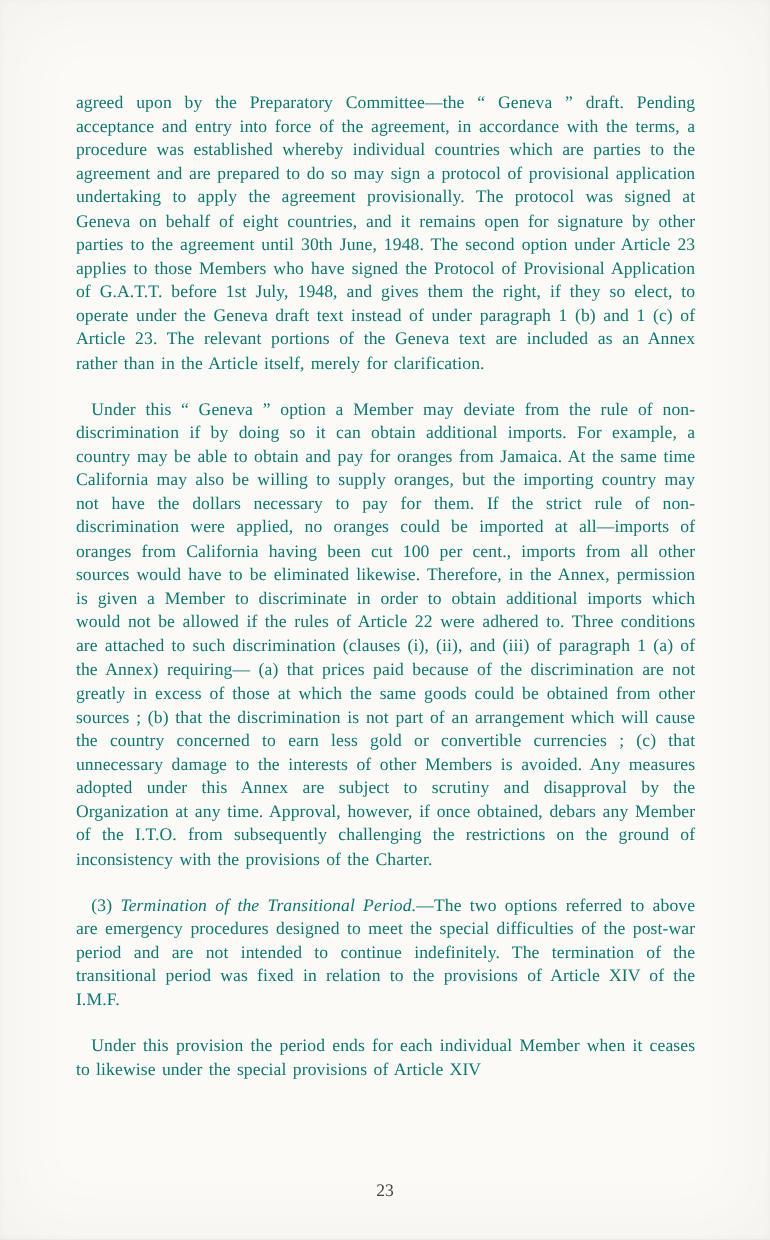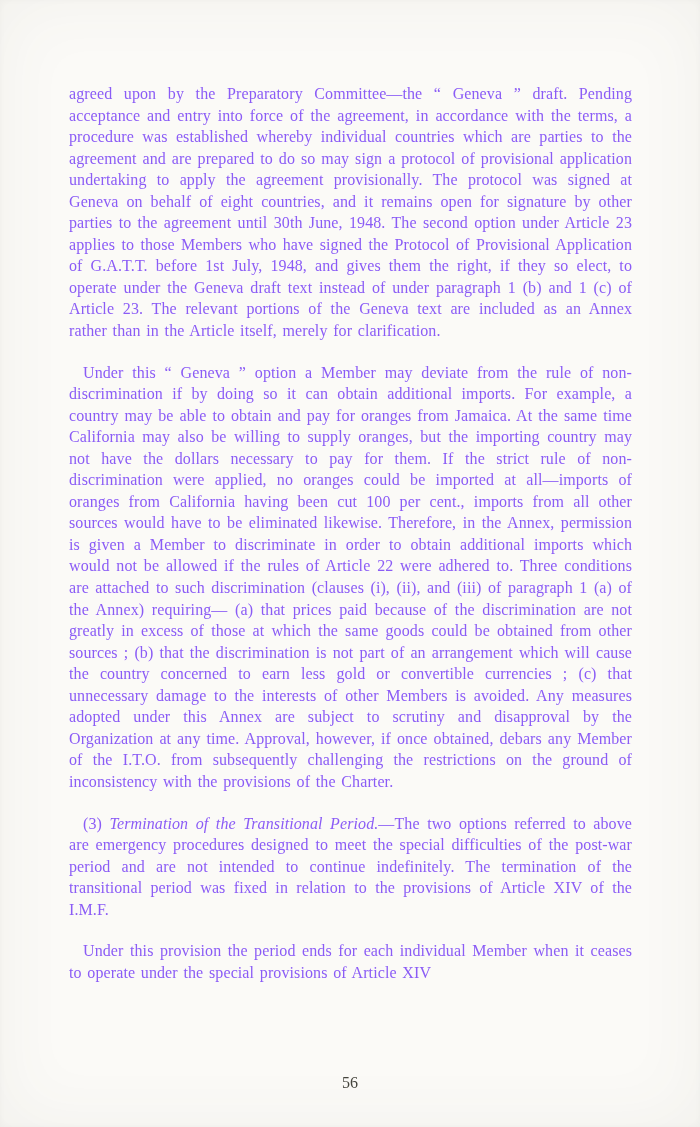--- a/index.html
+++ b/index.html
@@ -15,21 +15,21 @@
     background: #fbfaf7;
     box-shadow: inset 0 0 70px rgba(90,85,70,0.06), inset 0 0 6px rgba(0,0,0,0.03);
     font-family: "Liberation Serif", "DejaVu Serif", serif;
     overflow: hidden;
   }
   .text-block {
     position: absolute;
     left: 69px;
     top: 83px;
     width: 563px;
-    color: #8b5cf6;
+    color: #0f766e;
     font-size: 16px;
     line-height: 21.55px;
     text-align: justify;
     letter-spacing: 0.1px;
   }
   .para {
     margin: 0;
     word-spacing: 0.10em;
   }
   .para + .para {
@@ -55,17 +55,17 @@
 <body>
 
 <div class="page">
   <div class="text-block">
     <p class="para">agreed upon by the Preparatory Committee—the “ Geneva ” draft. Pending acceptance and entry into force of the agreement, in accordance with the terms, a procedure was established whereby individual countries which are parties to the agreement and are prepared to do so may sign a protocol of provisional application undertaking to apply the agreement provisionally.  The protocol was signed at Geneva on behalf of eight countries, and it remains open for signature by other parties to the agreement until 30th June, 1948.  The second option under Article 23 applies to those Members who have signed the Protocol of Provisional Application of G.A.T.T. before 1st July, 1948, and gives them the right, if they so elect, to operate under the Geneva draft text instead of under paragraph 1 (b) and 1 (c) of Article 23.  The relevant portions of the Geneva text are included as an Annex rather than in the Article itself, merely for clarification.</p>
 
     <p class="para indent">Under this “ Geneva ” option a Member may deviate from the rule of non-discrimination if by doing so it can obtain additional imports. For example, a country may be able to obtain and pay for oranges from Jamaica.  At the same time California may also be willing to supply oranges, but the importing country may not have the dollars necessary to pay for them.  If the strict rule of non-discrimination were applied, no oranges could be imported at all—imports of oranges from California having been cut 100 per cent., imports from all other sources would have to be eliminated likewise.  Therefore, in the Annex, permission is given a Member to discriminate in order to obtain additional imports which would not be allowed if the rules of Article 22 were adhered to.  Three conditions are attached to such discrimination (clauses (i), (ii), and (iii) of paragraph 1 (a) of the Annex) requiring— (a) that prices paid because of the discrimination are not greatly in excess of those at which the same goods could be obtained from other sources ; (b) that the discrimination is not part of an arrangement which will cause the country concerned to earn less gold or convertible currencies ; (c) that unnecessary damage to the interests of other Members is avoided.  Any measures adopted under this Annex are subject to scrutiny and disapproval by the Organization at any time. Approval, however, if once obtained, debars any Member of the I.T.O. from subsequently challenging the restrictions on the ground of inconsistency with the provisions of the Charter.</p>
 
     <p class="para indent"><span>(3) </span><em class="it">Termination of the Transitional Period.</em><span>—The two options referred to above are emergency procedures designed to meet the special difficulties of the post-war period and are not intended to continue indefinitely. The termination of the transitional period was fixed in relation to the provisions of Article XIV of the I.M.F.</span></p>
 
-    <p class="para indent">Under this provision the period ends for each individual Member when it ceases to operate under the special provisions of Article XIV</p>
+    <p class="para indent">Under this provision the period ends for each individual Member when it ceases to likewise under the special provisions of Article XIV</p>
   </div>
 
-  <div class="page-number">56</div>
+  <div class="page-number">23</div>
 </div>
 
 </body></html>

